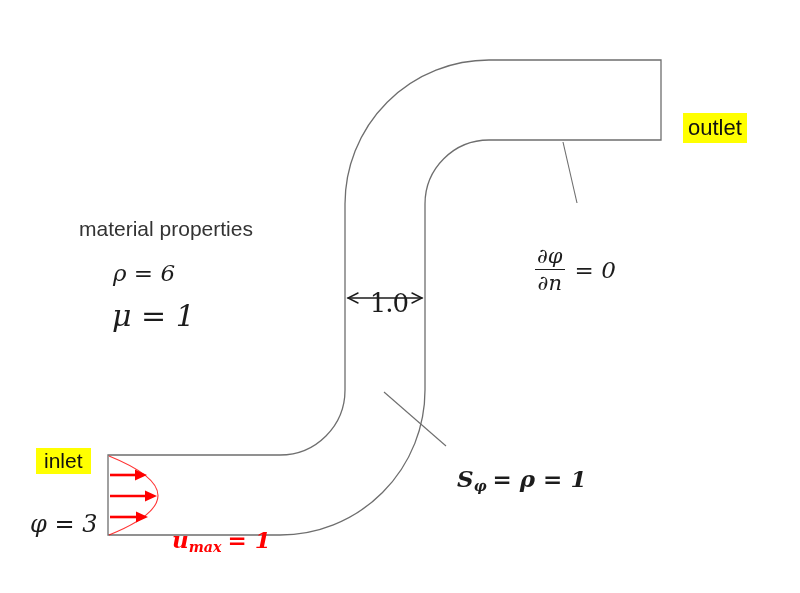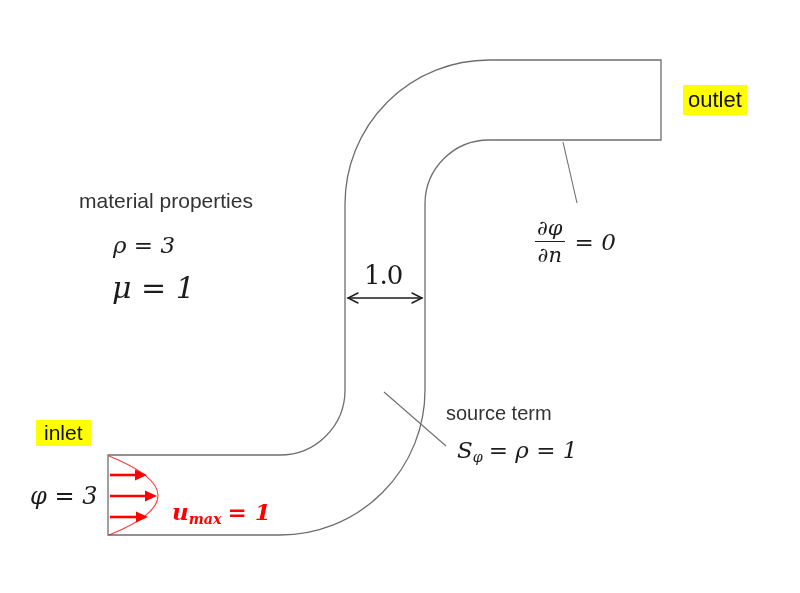--- a/index.html
+++ b/index.html
@@ -8,38 +8,38 @@
     --line-gray:#6e6e6e;
     --ink:#1c1c1c;
     --label-ink:#333333;
   }
   html,body{margin:0;padding:0;background:#ffffff;}
   .canvas{
     position:relative;width:800px;height:593px;background:#ffffff;overflow:hidden;
     font-family:"Liberation Sans",sans-serif;color:var(--ink);
   }
   .canvas svg{position:absolute;left:0;top:0;}
-  .lbl{position:absolute;white-space:nowrap;}
+  .lbl{position:absolute;white-space:nowrap;margin-top:28px;}
   .sans{font-family:"Liberation Sans",sans-serif;color:var(--label-ink);font-size:20px;}
   .math{font-family:"DejaVu Serif",serif;font-style:italic;color:var(--ink);}
   .hl{background:var(--highlight-yellow);color:#111;padding:1px 8px;font-size:21px;}
   .outlet-lbl{left:683px;top:85px;font-size:22px;padding:2px 5px;}
   .inlet-lbl{left:36px;top:420px;}
   .matprop-lbl{left:79px;top:189px;font-size:21px;}
   .eq-density{left:113px;top:232px;font-size:23px;}
   .eq-viscosity{left:112px;top:270px;font-size:30px;}
-  .dim-lbl{left:364px;top:260px;width:44px;text-align:left;font-size:26px;
+  .dim-lbl{left:364px;top:260px;width:44px;text-align:right;font-size:26px;
            font-family:"DejaVu Serif",serif;font-style:normal;letter-spacing:-1px;}
   .frac-wrap{left:534px;top:215px;display:flex;align-items:center;gap:9px;}
   .frac{display:flex;flex-direction:column;align-items:center;font-size:21px;line-height:1.25;}
   .frac .num{padding:0 3px;}
   .frac .den{border-top:1.6px solid var(--ink);padding:0 3px;}
   .frac-rhs{font-size:23px;}
   .src-lbl{left:446px;top:402px;}
-  .eq-source{left:457px;top:437px;font-size:23px;font-weight:normal;}
+  .eq-source{left:457px;top:437px;font-size:23px;font-weight:bold;}
   .eq-phi{left:30px;top:482px;font-size:24px;}
   .eq-umax{left:172px;top:498px;font-size:23px;font-weight:bold;color:var(--accent-red);}
   sub.mathsub{font-size:0.62em;vertical-align:-0.28em;line-height:0;}
   .rhs-sp{margin-left:6px;}
   
   .channel{fill:none;stroke:var(--line-gray);stroke-width:1.3px;}
   .leader{stroke:var(--line-gray);stroke-width:1.1px;fill:none;}
   .dim-stroke{stroke:var(--ink);stroke-width:1.4px;fill:none;stroke-linecap:round;}
   .profile-curve{stroke:var(--accent-red);stroke-width:1.1px;fill:none;opacity:0.8;}
   .v-shaft{stroke:var(--accent-red);stroke-width:2.6px;}
@@ -76,34 +76,33 @@
     <g>
       <line class="v-shaft" x1="110" y1="517" x2="137" y2="517"></line>
       <polygon class="v-tip" points="148,517 136,511.5 136,522.5"></polygon>
     </g>
   </svg>
 
   <span class="lbl hl outlet-lbl">outlet</span>
   <span class="lbl hl inlet-lbl">inlet</span>
 
   <span class="lbl sans matprop-lbl">material properties</span>
-  <span class="lbl math eq-density">ρ = 3</span>
+  <span class="lbl math eq-density">ρ = 6</span>
   <span class="lbl math eq-viscosity">μ = 1</span>
 
   <span class="lbl dim-lbl">1.0</span>
 
   <div class="lbl math frac-wrap">
     <span class="frac">
       <span class="num">∂φ</span>
       <span class="den">∂n</span>
     </span>
     <span class="frac-rhs">= 0</span>
   </div>
 
-  <span class="lbl sans src-lbl">source term</span>
   <span class="lbl math eq-source">
     <span>S</span><sub class="mathsub">φ</sub><span class="rhs-sp">= ρ = 1</span>
   </span>
 
   <span class="lbl math eq-phi">φ = 3</span>
   <span class="lbl math eq-umax">
     <span>u</span><sub class="mathsub">max</sub><span class="rhs-sp">= 1</span>
   </span>
 
 </div>

